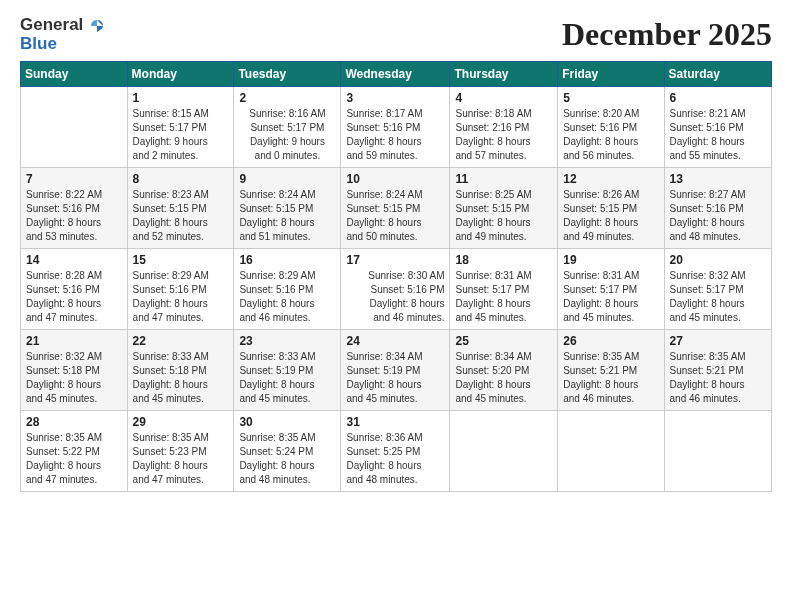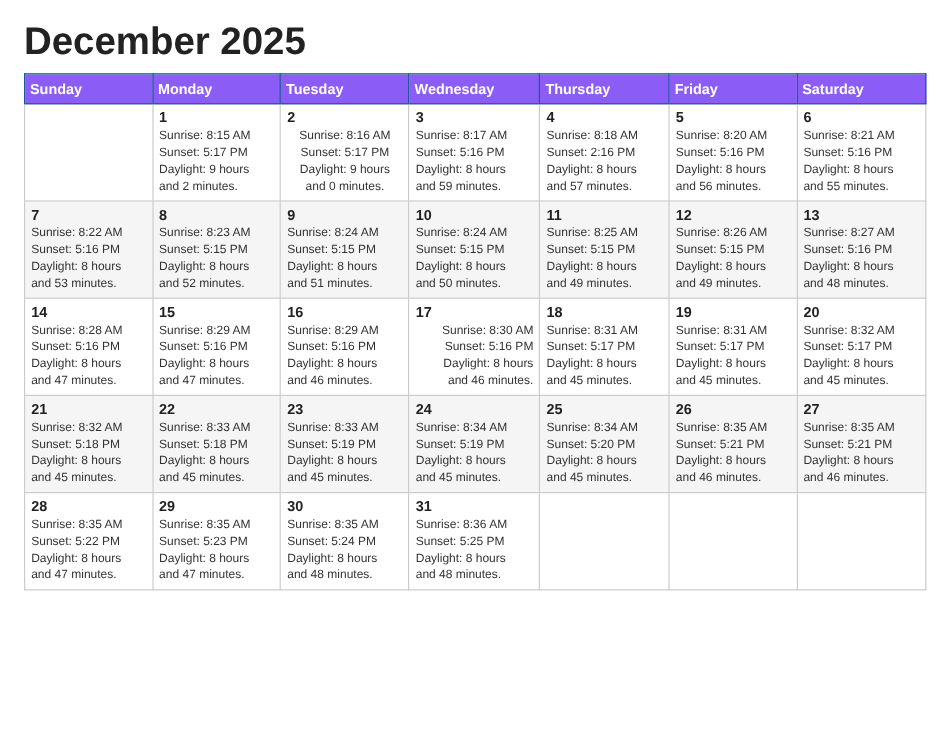--- a/index.html
+++ b/index.html
@@ -16,38 +16,39 @@
       padding: 16px 20px 10px 20px;
     }
     .header {
       display: flex;
       justify-content: space-between;
       align-items: flex-start;
       margin-bottom: 8px;
     }
     .title-area {
       text-align: right;
+      font-family: Liberation Serif, serif;
     }
     .main-title {
       font-size: 32px;
       font-weight: bold;
       color: #222;
     }
     .subtitle {
       font-size: 15px;
       color: #444;
       margin-top: 2px;
     }
     .calendar {
       width: 100%;
       border-collapse: collapse;
       font-size: 11px;
     }
     .calendar thead tr th {
-      background-color: #8b5cf6;
+      background-color: #0f766e;
       color: #fff;
       padding: 5px 4px;
       text-align: left;
       font-size: 12px;
       font-weight: bold;
       border: 1px solid #1a5a9a;
     }
     .calendar tbody tr td {
       border: 1px solid #ccc;
       vertical-align: top;
@@ -83,20 +84,32 @@
       display: flex;
       flex-direction: column;
       line-height: 1.1;
     }
   </style>
 </head>
 <body>
 
 <div class="page">
   <div class="header">
+    <div class="logo-wrapper">
+      <div class="logo-text-group">
+        <span style="font-size:17px; font-weight:bold; color:#333; line-height:1.1;">
+          General
+          <svg width="16" height="16" viewBox="0 0 16 16" style="vertical-align:middle; margin-left:1px;">
+            <path d="M8 2 C12 2 14 5 14 8 C14 9 13 11 11 12 L8 14 L8 8 L14 8" fill="#2a6db5"></path>
+            <path d="M8 2 C4 2 2 5 2 8 L8 8 Z" fill="#5a9fd4"></path>
+          </svg>
+        </span>
+        <span style="font-size:17px; font-weight:bold; color:#2a6db5; line-height:1.1;">Blue</span>
+      </div>
+    </div>
     <div class="title-area">
       <div class="main-title">December 2025</div>
     </div>
   </div>
 
   <table class="calendar">
     <thead>
       <tr>
       <th>Sunday</th>
           <th>Monday</th>

